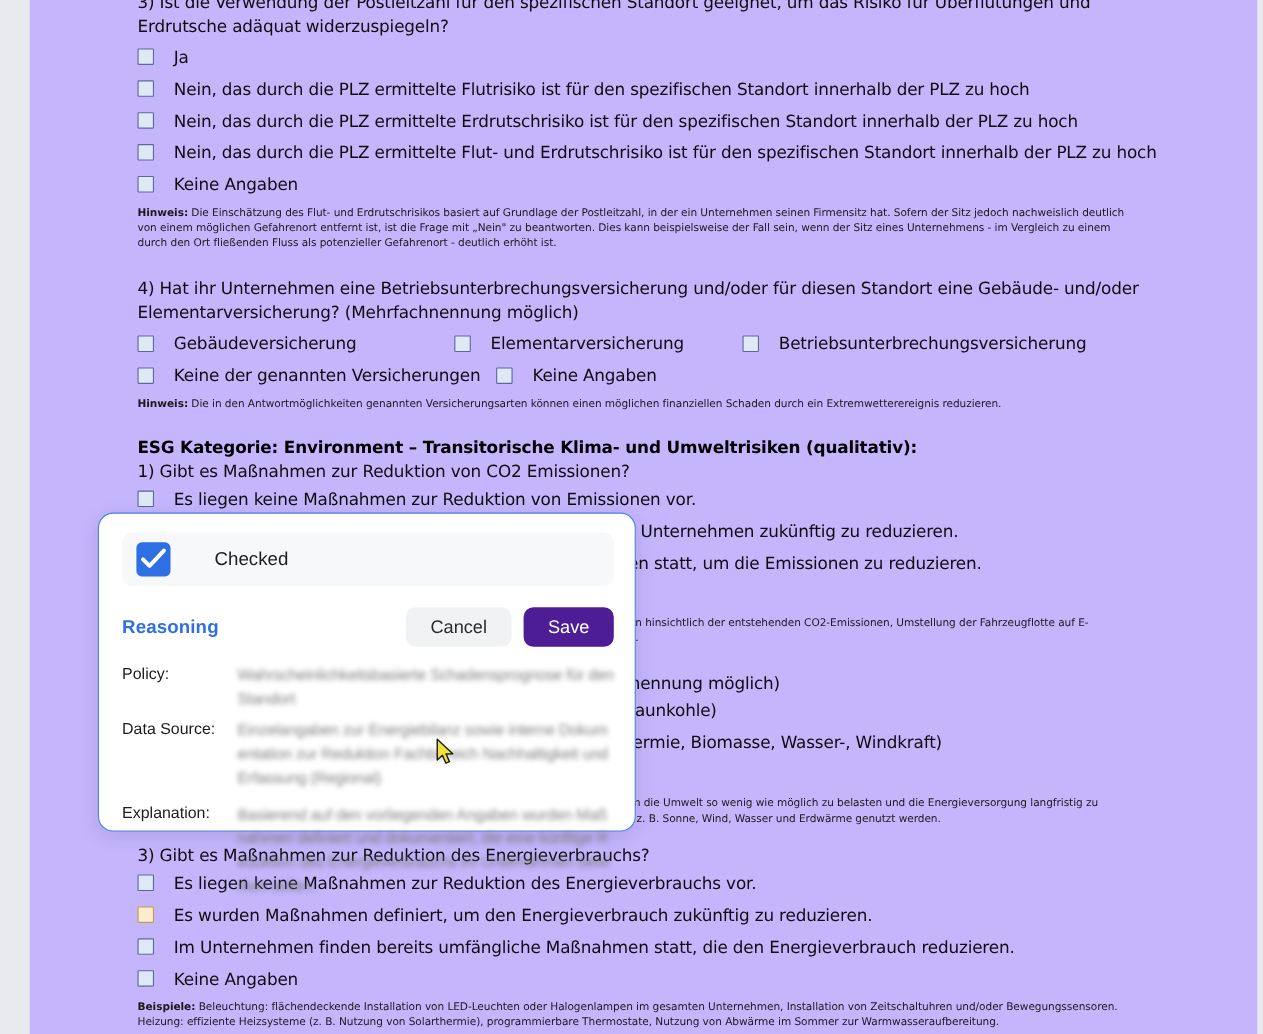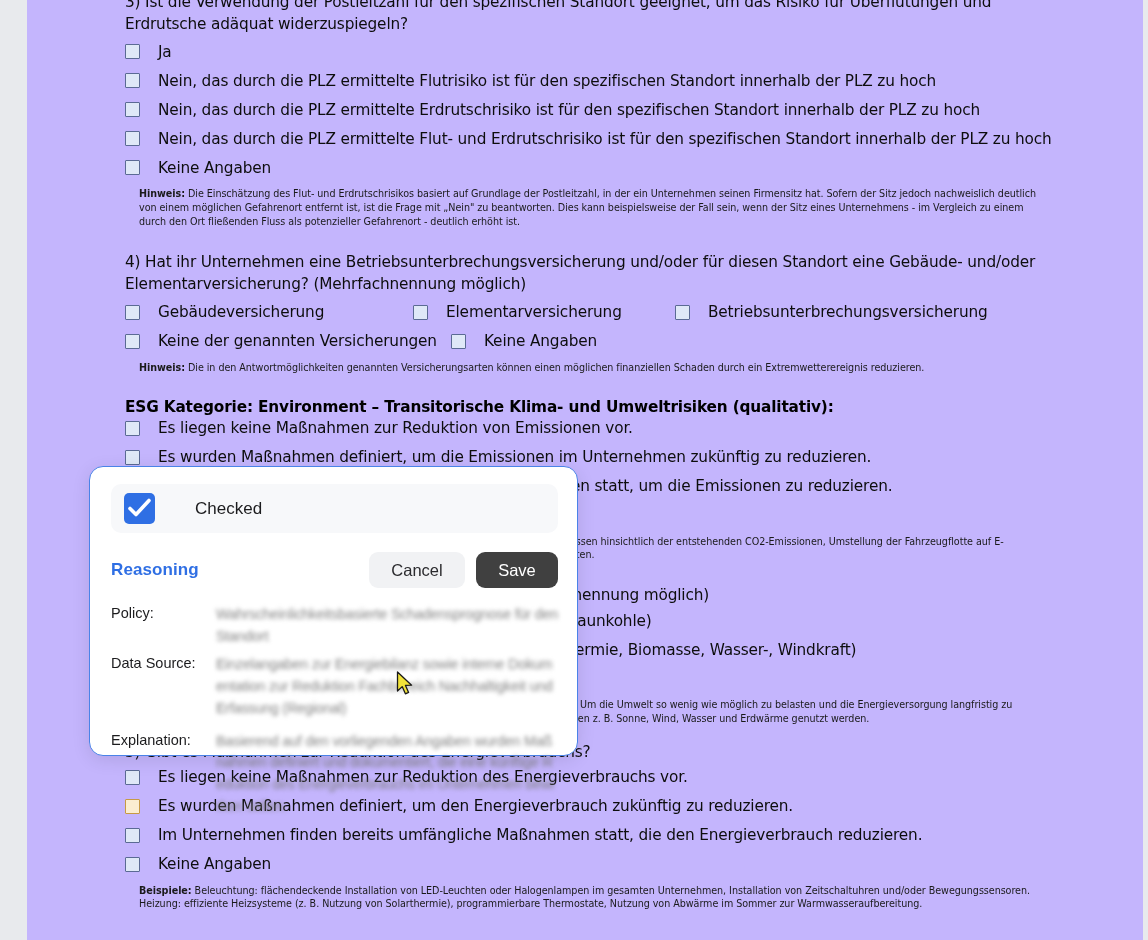--- a/index.html
+++ b/index.html
@@ -96,21 +96,21 @@
     margin-left: 18px;
     white-space: nowrap;
   }
 
   .hinweis {
     font-family: "DejaVu Sans", sans-serif;
     font-size: 9.6px;
     line-height: 1.45;
     color: #1a1a1a;
     letter-spacing: -0.05px;
-    margin: 0 0 6px 14px;
+    margin: 0 0 6px 0;
     max-width: 900px;
   }
   .hinweis b { font-weight: 700; }
 
   .gap-sm { height: 10px; }
   .gap-md { height: 17px; }
 
   
   #popup {
     position: absolute;
@@ -186,21 +186,21 @@
     padding: 0;
     line-height: 1;
   }
   .btn-cancel {
     background: #f1f2f4;
     color: #2b2b2e;
     width: 96px;
     height: 36px;
   }
   .btn-save {
-    background: #404040;
+    background: #4c1d95;
     color: #ffffff;
     width: 82px;
     height: 36px;
     font-weight: 400;
   }
 
   .meta-row {
     display: flex;
     align-items: flex-start;
     margin-bottom: 7px;
@@ -304,20 +304,21 @@
           <span class="cb"></span>
           <span class="opt-label">Keine Angaben</span>
         </div>
       </div>
 
       <p class="hinweis"><b>Hinweis:</b><span> Die in den Antwortmöglichkeiten genannten Versicherungsarten können einen möglichen finanziellen Schaden durch ein Extremwetterereignis reduzieren.</span></p>
 
       <div class="gap-md"></div>
 
       <p class="section-head">ESG Kategorie: Environment – Transitorische Klima- und Umweltrisiken (qualitativ):</p>
+      <p class="q-text tight">1) Gibt es Maßnahmen zur Reduktion von CO2 Emissionen?</p>
 
       <div class="opt-row">
         <span class="cb"></span>
         <span class="opt-label">Es liegen keine Maßnahmen zur Reduktion von Emissionen vor.</span>
       </div>
       <div class="opt-row">
         <span class="cb"></span>
         <span class="opt-label">Es wurden Maßnahmen definiert, um die Emissionen im Unternehmen zukünftig zu reduzieren.</span>
       </div>
       <div class="opt-row">

